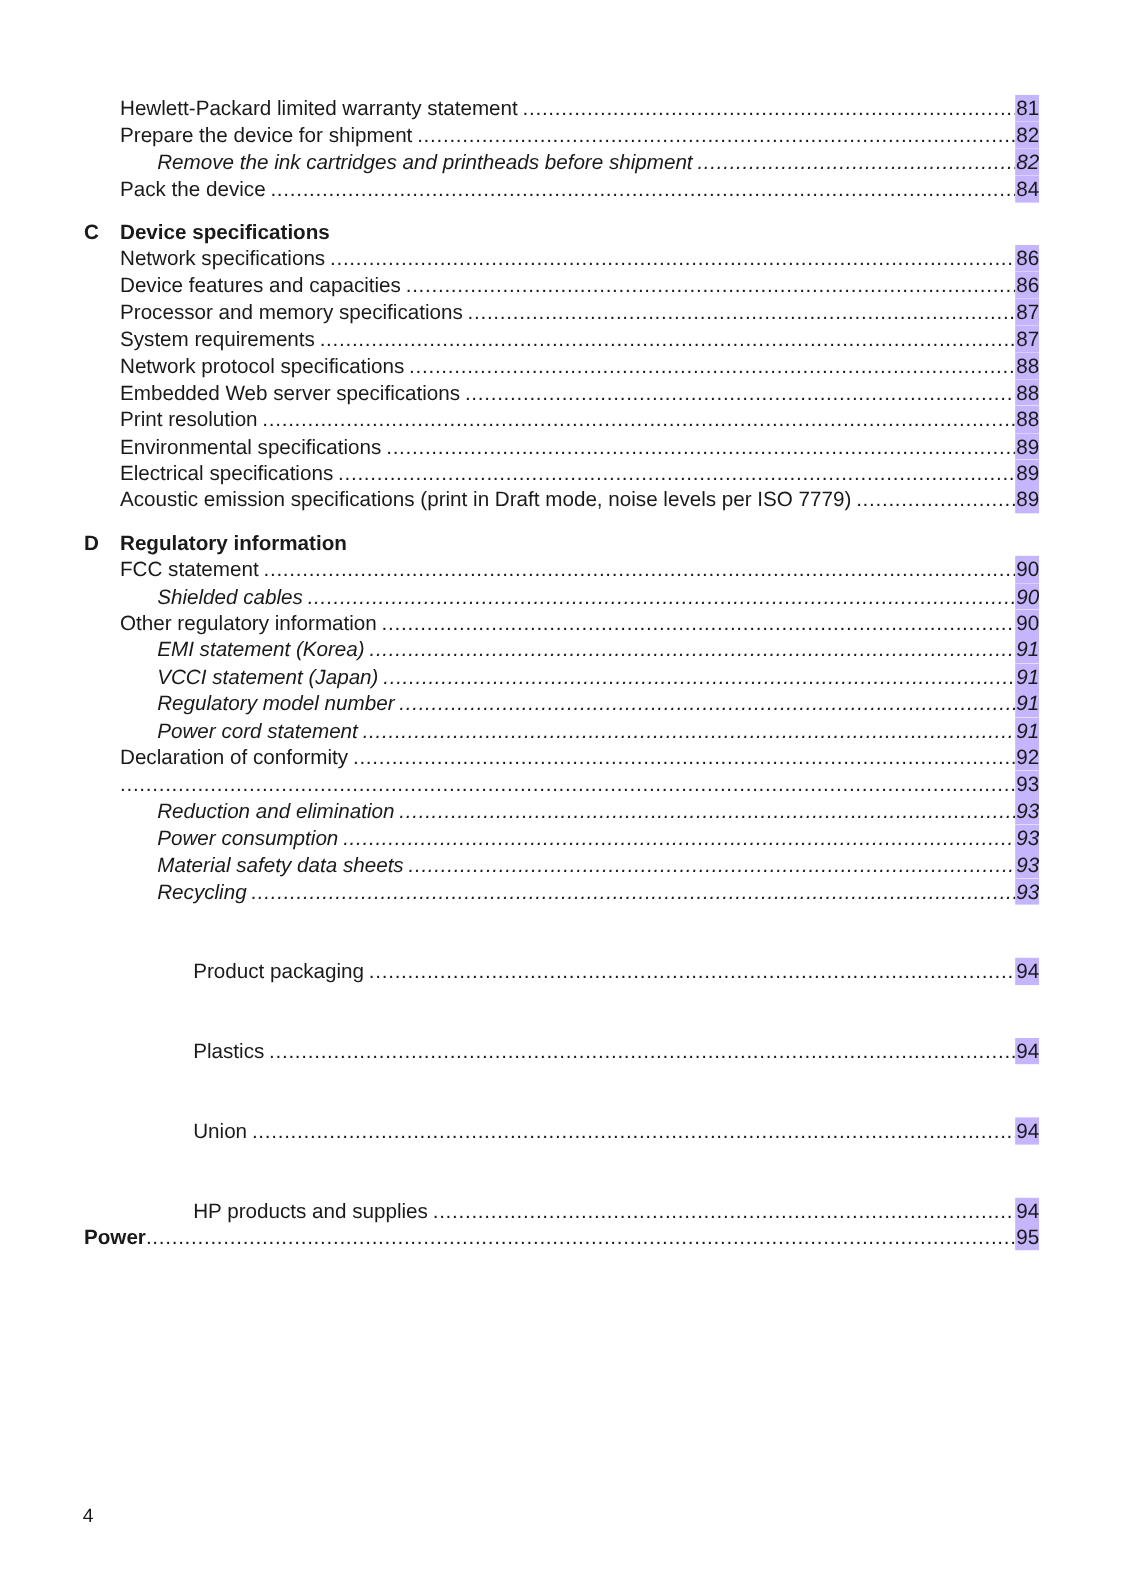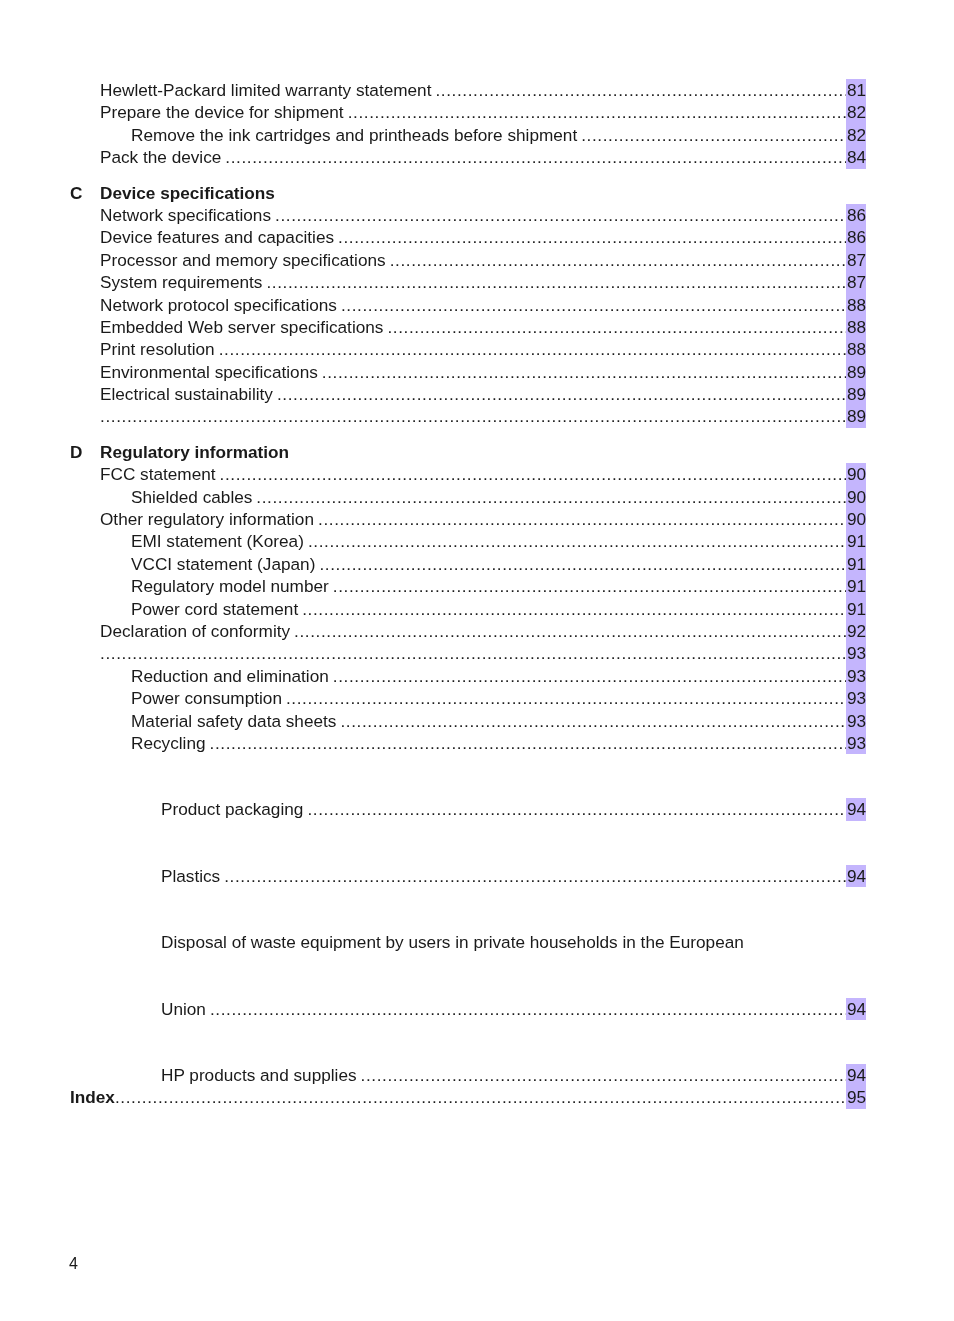--- a/index.html
+++ b/index.html
@@ -48,21 +48,21 @@
     .entry .leader::before {
       content: "................................................................................................................................................................................................................................................................................................................";
     }
     .entry .page {
       flex: 0 0 auto;
       padding-left: 1px;
       background: #c4b5fd;
     }
     .lvl0 { padding-left: 0; }
     .lvl1 { padding-left: 30px; }
-    .lvl2 { padding-left: 61px; }
+    .lvl2 { padding-left: 61px; font-style: italic; }
     .lvl3 { padding-left: 91px; margin-top: 44px; }
     .gap { height: 13px; }
     .section-head {
       display: flex;
       font-weight: bold;
     }
     .section-head .letter {
       width: 30px;
       flex: 0 0 30px;
     }
@@ -143,25 +143,26 @@
     <span class="title">Print resolution</span>
     <span class="leader"></span>
     <span class="page">88</span>
   </div>
   <div class="row entry lvl1">
     <span class="title">Environmental specifications</span>
     <span class="leader"></span>
     <span class="page">89</span>
   </div>
   <div class="row entry lvl1">
-    <span class="title">Electrical sustainability</span>
+    <span class="title">Electrical specifications</span>
     <span class="leader"></span>
     <span class="page">89</span>
   </div>
   <div class="row entry lvl1">
+    <span class="title">Acoustic emission specifications (print in Draft mode, noise levels per ISO 7779)</span>
     <span class="leader"></span>
     <span class="page">89</span>
   </div>
 
   <div class="gap"></div>
 
   <div class="row section-head">
     <span class="letter">D</span>
     <span>Regulatory information</span>
   </div>
@@ -232,34 +233,31 @@
   <div class="row entry lvl3">
     <span class="title">Product packaging</span>
     <span class="leader"></span>
     <span class="page">94</span>
   </div>
   <div class="row entry lvl3">
     <span class="title">Plastics</span>
     <span class="leader"></span>
     <span class="page">94</span>
   </div>
-  <div class="row lvl3 wrap-first">
-    <span>Disposal of waste equipment by users in private households in the European</span>
-  </div>
   <div class="row entry lvl3">
     <span class="title">Union</span>
     <span class="leader"></span>
     <span class="page">94</span>
   </div>
   <div class="row entry lvl3">
     <span class="title">HP products and supplies</span>
     <span class="leader"></span>
     <span class="page">94</span>
   </div>
 
   <div class="row entry lvl0">
-    <span class="title bold" style="padding-right:0">Index</span>
+    <span class="title bold" style="padding-right:0">Power</span>
     <span class="leader"></span>
     <span class="page">95</span>
   </div>
 </div>
 
 <div class="page-number">4</div>
 
 </body></html>

